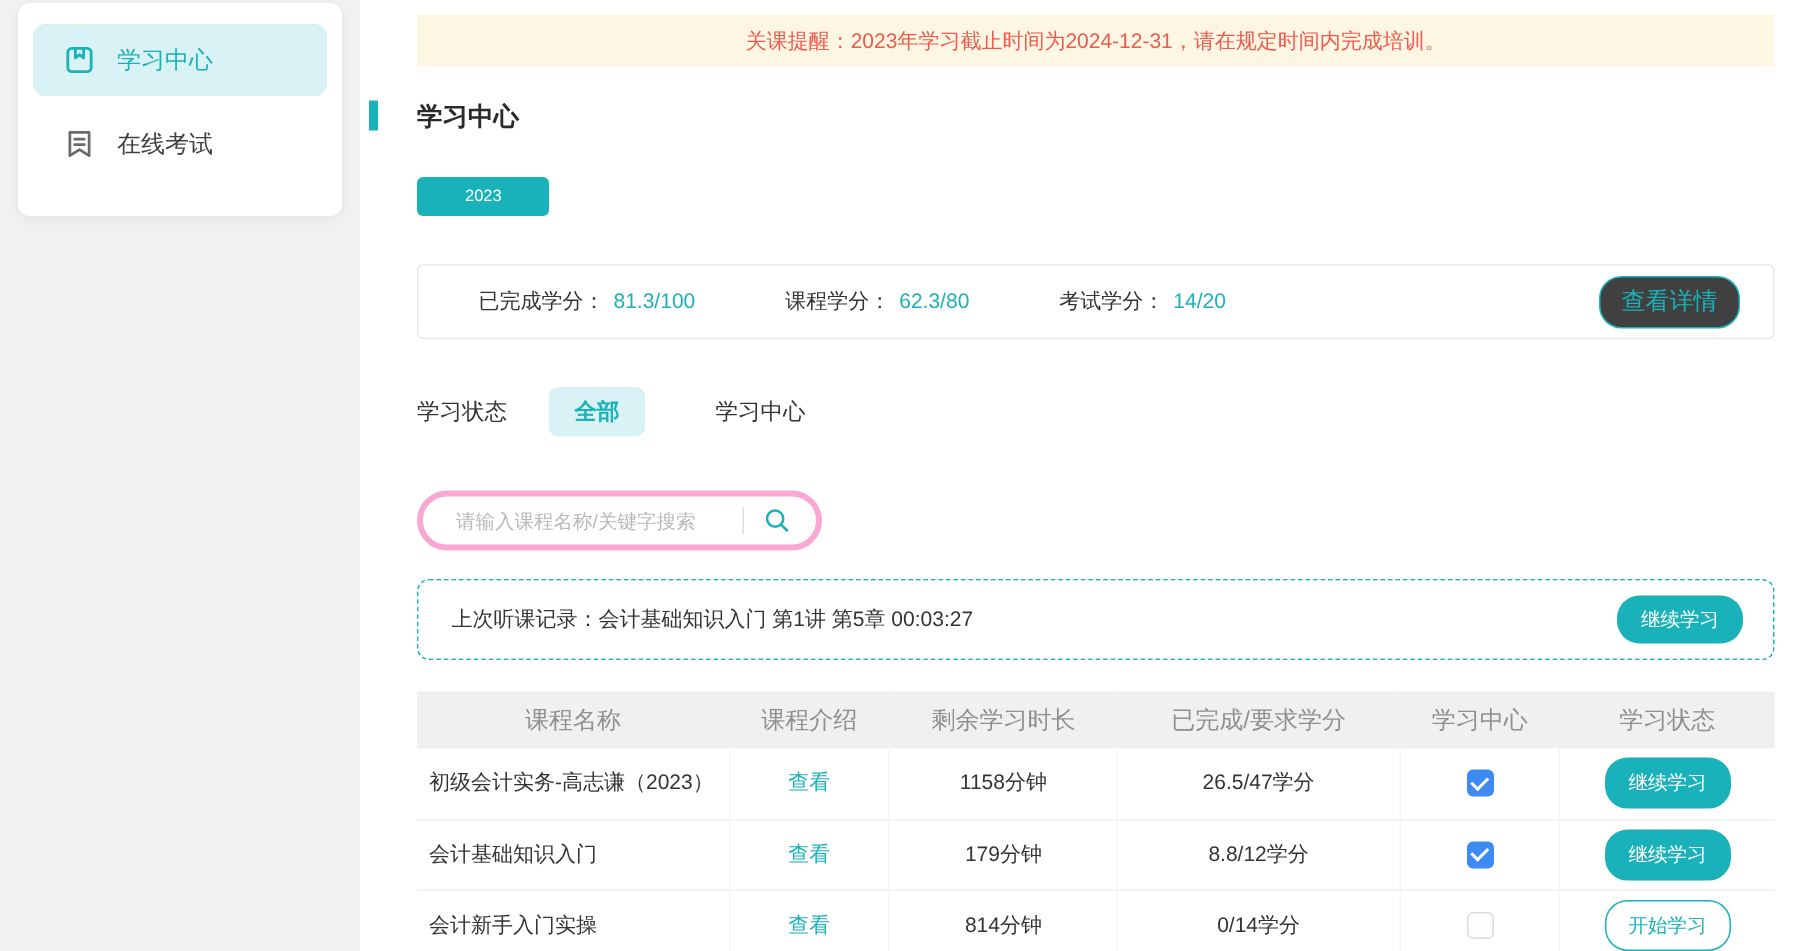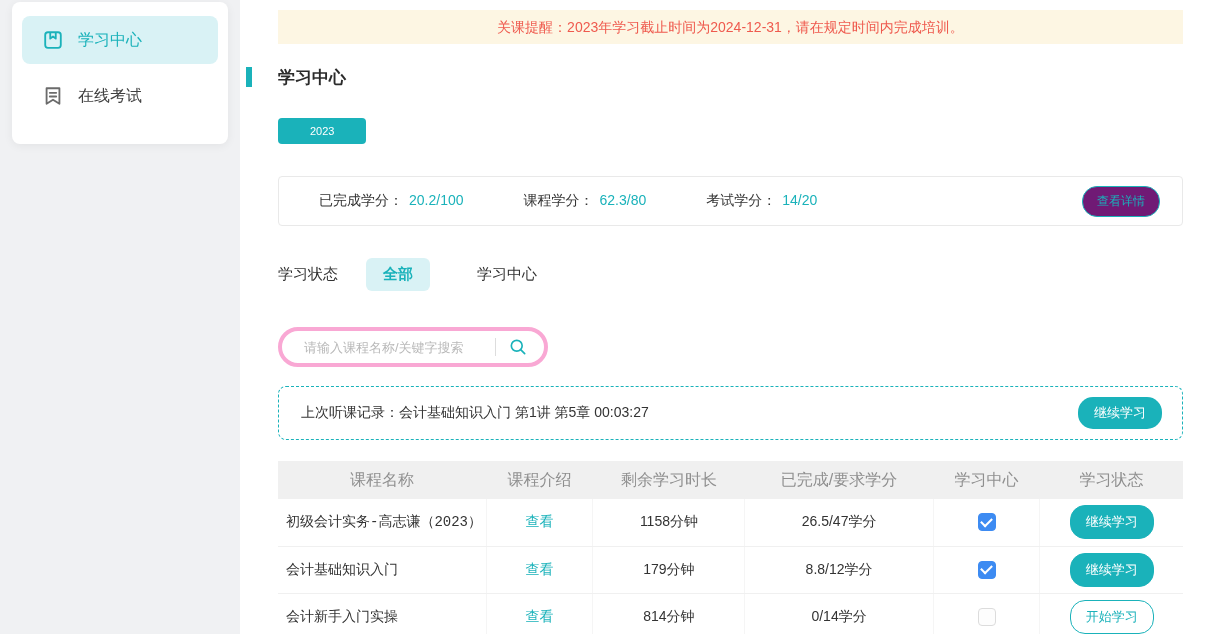--- a/index.html
+++ b/index.html
@@ -52,23 +52,23 @@
   .stats-bar {
     margin-top:32px; height:50px;
     border:1px solid #e9e9e9; border-radius:4px;
     display:flex; align-items:center;
     padding:0 22px 0 40px; font-size:14px;
   }
   .stat { margin-right:60px; }
   .stat .lbl { color:#333; }
   .stat .val { color:var(--teal); margin-left:6px; }
   .detail-btn {
-    margin-left:auto; background:#701a75; color:var(--teal);
+    margin-left:auto; background:#404040; color:var(--teal);
     border:1px solid var(--teal); border-radius:15px;
-    font-size:12px; padding:6px 14px; cursor:pointer;
+    font-size:16px; padding:6px 14px; cursor:pointer;
   }
   
   .filter-row { margin-top:32px; display:flex; align-items:center; font-size:15px; }
   .filter-label { margin-right:28px; color:#333; }
   .filter-chip { padding:7px 17px; border-radius:6px; cursor:pointer; color:#333; }
   .filter-chip.selected { background:#d9f2f5; color:var(--teal); font-weight:bold; }
   .filter-chip + .filter-chip { margin-left:30px; }
   
   .search-box {
     margin-top:36px; width:270px; height:40px;
@@ -98,21 +98,21 @@
   .course-table { margin-top:21px; width:100%; border-collapse:collapse; table-layout:fixed; }
   .course-table th {
     background:#f0f0f0; color:#8f8f8f; font-weight:normal;
     font-size:16px; height:38px; text-align:center;
   }
   .course-table td {
     height:47px; font-size:14px; text-align:center; color:#333;
     border-bottom:1px solid #f0f0f0; border-right:1px solid #f5f5f5;
   }
   .course-table td:last-child { border-right:none; }
-  .course-table td.name-cell { text-align:left; padding-left:8px;font-family:Liberation Mono, monospace; }
+  .course-table td.name-cell { text-align:left; padding-left:8px; }
   .col-name{width:23%;} .col-intro{width:11.8%;} .col-time{width:16.8%;}
   .col-credit{width:20.8%;} .col-center{width:11.8%;} .col-status{width:15.8%;}
   .view-link { color:var(--teal); cursor:pointer; }
   .cb {
     width:18px; height:18px; border-radius:4px; margin:0 auto;
     border:1px solid #dcdcdc; background:#fdfdfd; cursor:pointer;
     display:flex; align-items:center; justify-content:center;
   }
   .cb.checked { background:var(--check-blue); border-color:var(--check-blue); }
   .cb.checked::after {
@@ -155,21 +155,21 @@
 
     <div class="title-row">
       <span class="accent-bar"></span>
       <span class="page-title">学习中心</span>
     </div>
 
     <button class="year-btn">2023</button>
 
     <div class="stats-bar">
       <span class="stat">
-        <span class="lbl">已完成学分：</span><span class="val">20.2/100</span>
+        <span class="lbl">已完成学分：</span><span class="val">81.3/100</span>
       </span>
       <span class="stat">
         <span class="lbl">课程学分：</span><span class="val">62.3/80</span>
       </span>
       <span class="stat">
         <span class="lbl">考试学分：</span><span class="val">14/20</span>
       </span>
       <button class="detail-btn">查看详情</button>
     </div>
 

